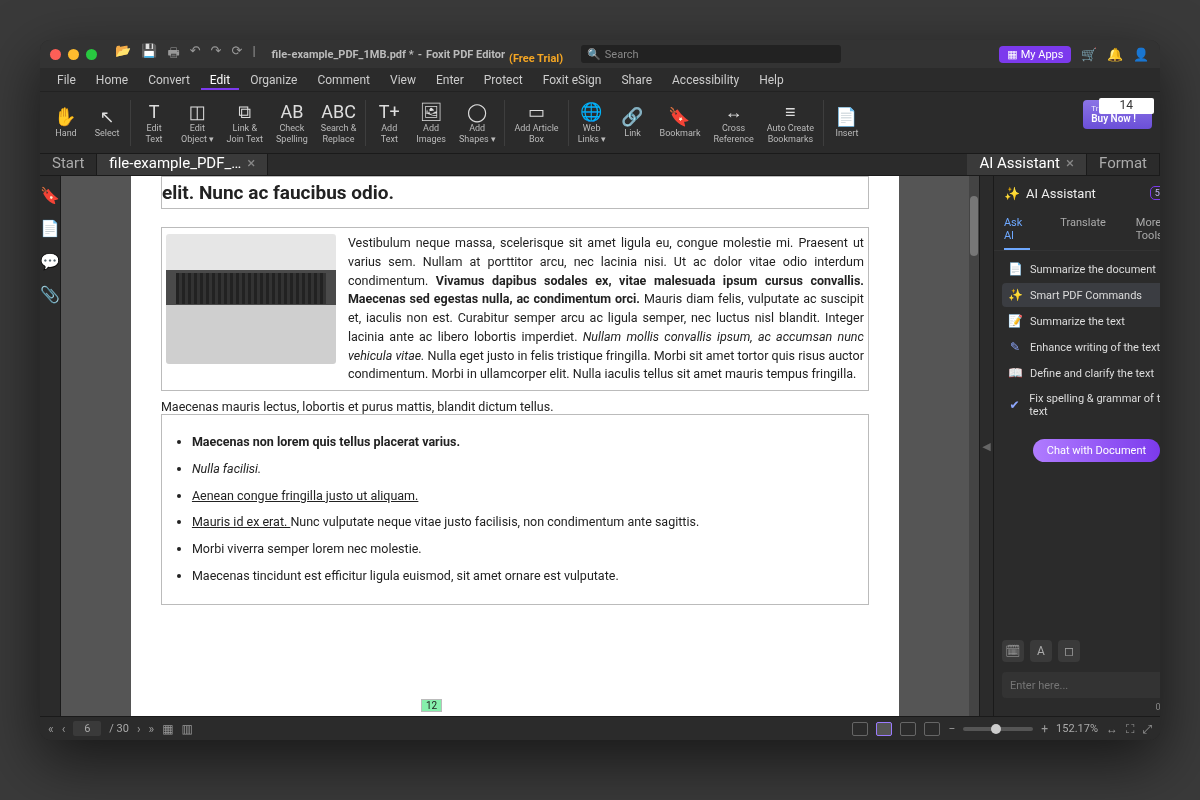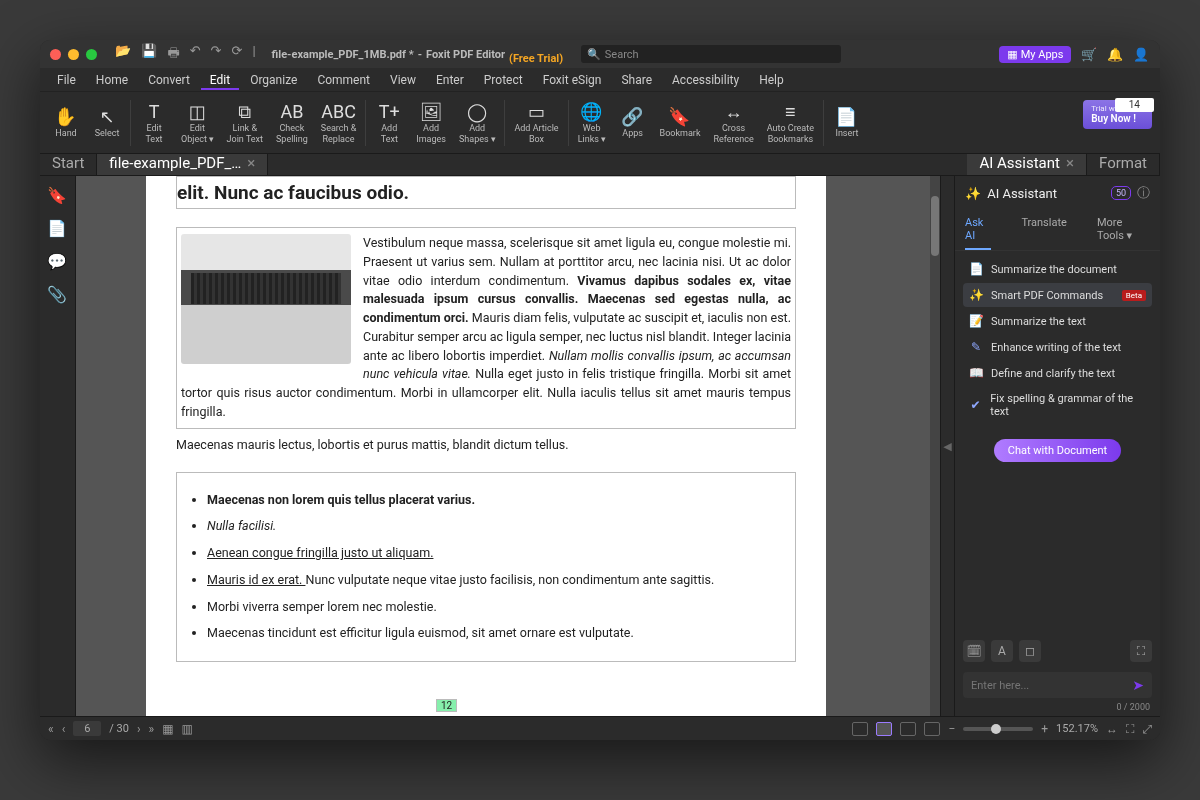--- a/index.html
+++ b/index.html
@@ -21,41 +21,41 @@
   .menubar span { padding: 3px 9px; cursor: pointer; }
   .menubar span.active { color: #fff; border-bottom: 2px solid #7c3aed; padding-bottom: 1px; }
 
   .ribbon { height: 62px; background: #2b2b2b; display: flex; align-items: center; padding: 0 6px; gap: 1px; border-bottom: 1px solid #1a1a1a; position: relative; }
   .rbtn { display: flex; flex-direction: column; align-items: center; justify-content: center; color: #bbb; font-size: 9px; padding: 2px 6px; cursor: pointer; text-align: center; line-height: 1.15; min-width: 40px; }
   .rbtn .ico { font-size: 18px; height: 22px; display: flex; align-items: center; justify-content: center; color: #ddd; }
   .rsep { width: 1px; height: 46px; background: #3e3e3e; margin: 0 2px; }
   .buynow { position: absolute; right: 8px; top: 8px; background: linear-gradient(180deg,#8b74e6,#6b4fd8); color: #fff; font-size: 9px; padding: 4px 8px; border-radius: 4px; line-height: 1.15; text-align: left; }
   .buynow .bn-top { font-size: 8px; opacity: .85; }
   .buynow .bn-bot { font-weight: 600; font-size: 10px; }
-  .buynow .bn-badge { position: absolute; right: -2px; top: -2px; background: #fff; color: #333; font-size: 10px; padding: 1px 14px; border-radius: 2px; }
+  .buynow .bn-badge { position: absolute; right: -2px; top: -2px; background: #fff; color: #333; font-size: 12px; padding: 1px 21px; border-radius: 2px; }
 
   .tabs { height: 22px; background: #2b2b2b; display: flex; align-items: flex-end; font-size: 15px; color: #aaa; border-bottom: 1px solid #1a1a1a; }
   .tab { padding: 3px 12px; background: #2b2b2b; border-right: 1px solid #1a1a1a; display: flex; align-items: center; gap: 6px; cursor: pointer; }
   .tab.active { background: #3a3a3a; color: #fff; }
   .tab .x { color: #888; }
   .rt-tab { margin-left: auto; }
 
   .body { flex: 1; display: flex; min-height: 0; background: #2b2b2b; }
   .sidestrip { width: 36px; background: #2b2b2b; display: flex; flex-direction: column; align-items: center; padding-top: 10px; gap: 14px; color: #888; font-size: 16px; border-right: 1px solid #1a1a1a; }
   .sidestrip span { cursor: pointer; }
 
   .docwrap { flex: 1; display: flex; position: relative; background: #555; }
   .docwrap .gutter { width: 70px; background: #555; }
-  .page { background: #fff; width: 680px; height: 100%; color: #222; font-size: 12px; padding: 0 30px; overflow: hidden; }
+  .page { background: #fff; width: 768px; height: 100%; color: #222; font-size: 12px; padding: 0 30px; overflow: hidden; }
   .page .hdr { font-size: 19px; font-weight: 700; margin-bottom: 10px; border: 1px solid #bbb; padding: 4px 0 4px 0; }
   .page .para { text-align: justify; line-height: 1.5; font-size: 12.5px; border: 1px solid #bbb; padding: 6px 4px; margin-top: 18px; margin-bottom: 8px; }
   .page .para::after { content: ""; display: block; clear: both; }
   .figure { float: left; width: 170px; height: 130px; margin: 0 12px 4px 0; background: linear-gradient(180deg,#e6e6e6 0%,#e6e6e6 28%, #4a4a4a 28%, #4a4a4a 55%, #cfcfcf 55%, #cfcfcf 100%); border-radius: 3px; background-size: cover; position: relative; }
   .figure::after { content: ""; position: absolute; left: 6%; right: 6%; top: 30%; bottom: 46%; background: repeating-linear-gradient(90deg,#222 0 3px,#333 3px 6px); }
-  .page .subline { font-size: 12.5px; margin: 8px 0 20px 0; }
+  .page .subline { font-size: 12.5px; margin: 8px 0 0 0; }
   .page ul { border: 1px solid #bbb; padding: 10px 10px 10px 30px; font-size: 12.5px; line-height: 1.5; }
   .page ul li { margin: 8px 0; }
   .page b { font-weight: 700; }
   .page em { font-style: italic; }
   .page .u { text-decoration: underline; }
   .pagenum { position: absolute; left: 360px; bottom: 4px; font-size: 10px; border: 1px solid #bbb; padding: 0 4px; background: #86efac; }
 
   .docwrap .scroll { width: 10px; background: #444; position: relative; }
   .docwrap .scroll .thumb { position: absolute; left: 1px; right: 1px; top: 20px; height: 60px; background: #777; border-radius: 4px; }
 
@@ -199,21 +199,21 @@
         <div class="ico">▭</div>
         <div>Add Article<br>Box</div>
       </div>
       <div class="rsep"></div>
       <div class="rbtn">
         <div class="ico">🌐</div>
         <div>Web<br>Links ▾</div>
       </div>
       <div class="rbtn">
         <div class="ico">🔗</div>
-        <div>Apps</div>
+        <div>Link</div>
       </div>
       <div class="rbtn">
         <div class="ico">🔖</div>
         <div>Bookmark</div>
       </div>
       <div class="rbtn">
         <div class="ico">↔</div>
         <div>Cross<br>Reference</div>
       </div>
       <div class="rbtn">

